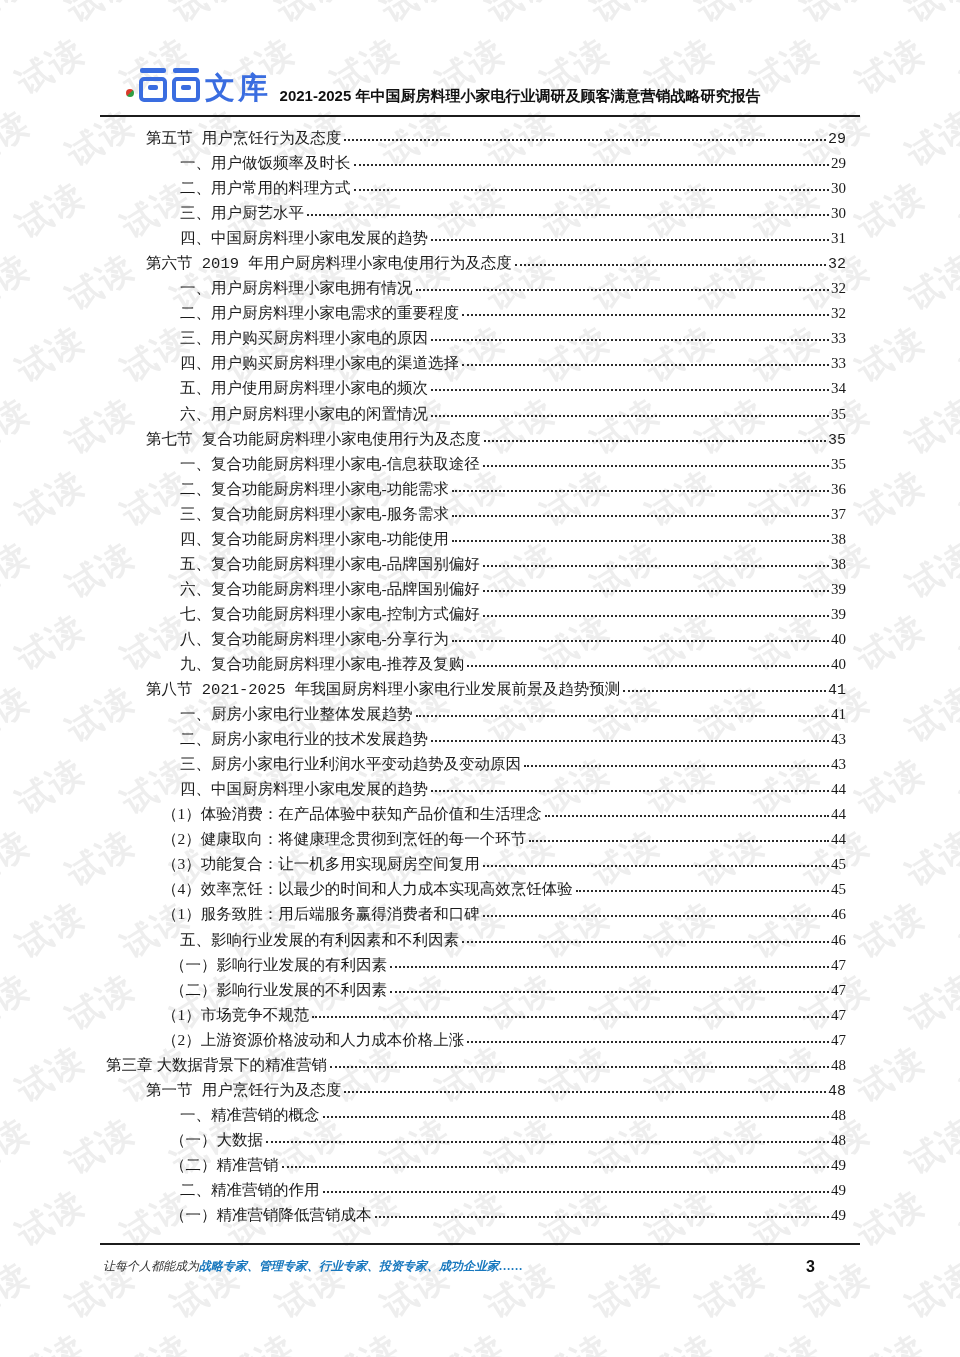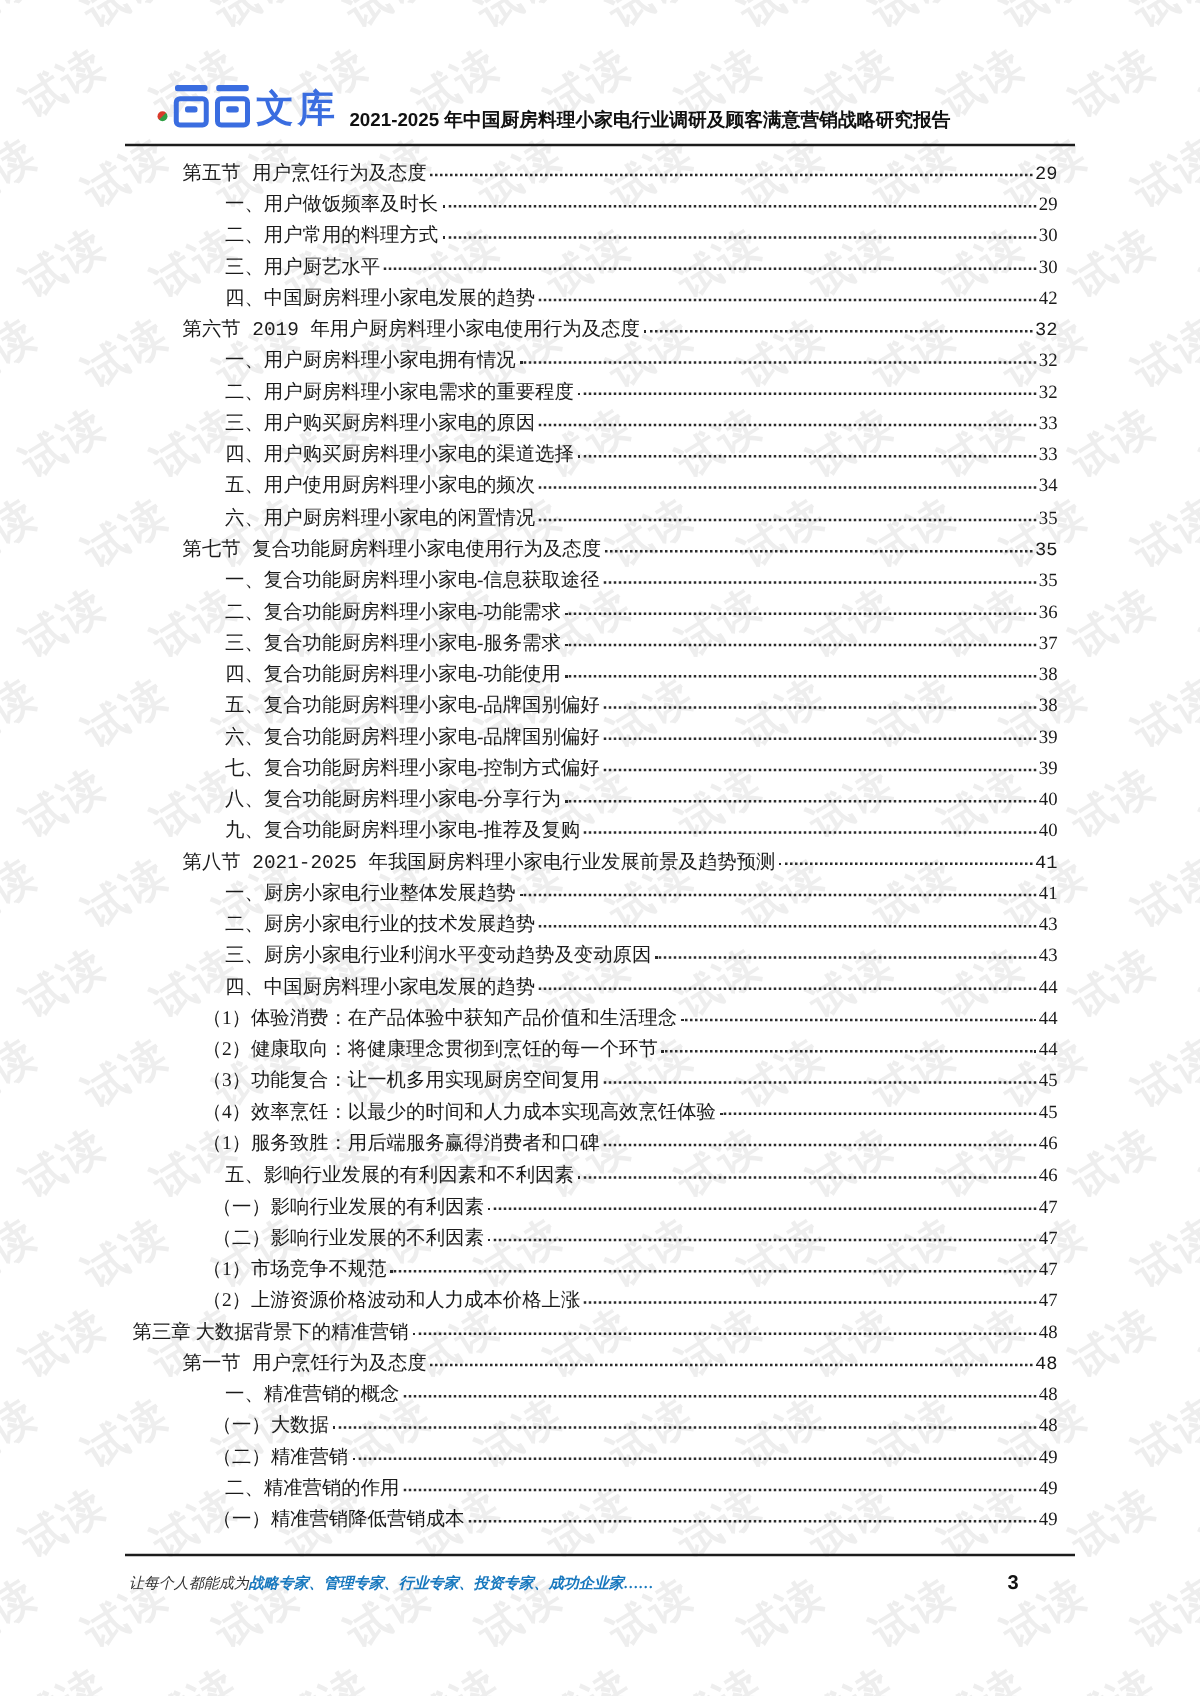--- a/index.html
+++ b/index.html
@@ -296,21 +296,21 @@
         <span class="pg">30</span>
       </div>
       <div class="row lv2">
         <span class="txt">三、用户厨艺水平</span>
         <span class="leader"></span>
         <span class="pg">30</span>
       </div>
       <div class="row lv2">
         <span class="txt">四、中国厨房料理小家电发展的趋势</span>
         <span class="leader"></span>
-        <span class="pg">42</span>
+        <span class="pg">31</span>
       </div>
       <div class="row lv1">
         <span class="txt">第六节 2019 年用户厨房料理小家电使用行为及态度</span>
         <span class="leader"></span>
         <span class="pg">32</span>
       </div>
       <div class="row lv2">
         <span class="txt">一、用户厨房料理小家电拥有情况</span>
         <span class="leader"></span>
         <span class="pg">32</span>

